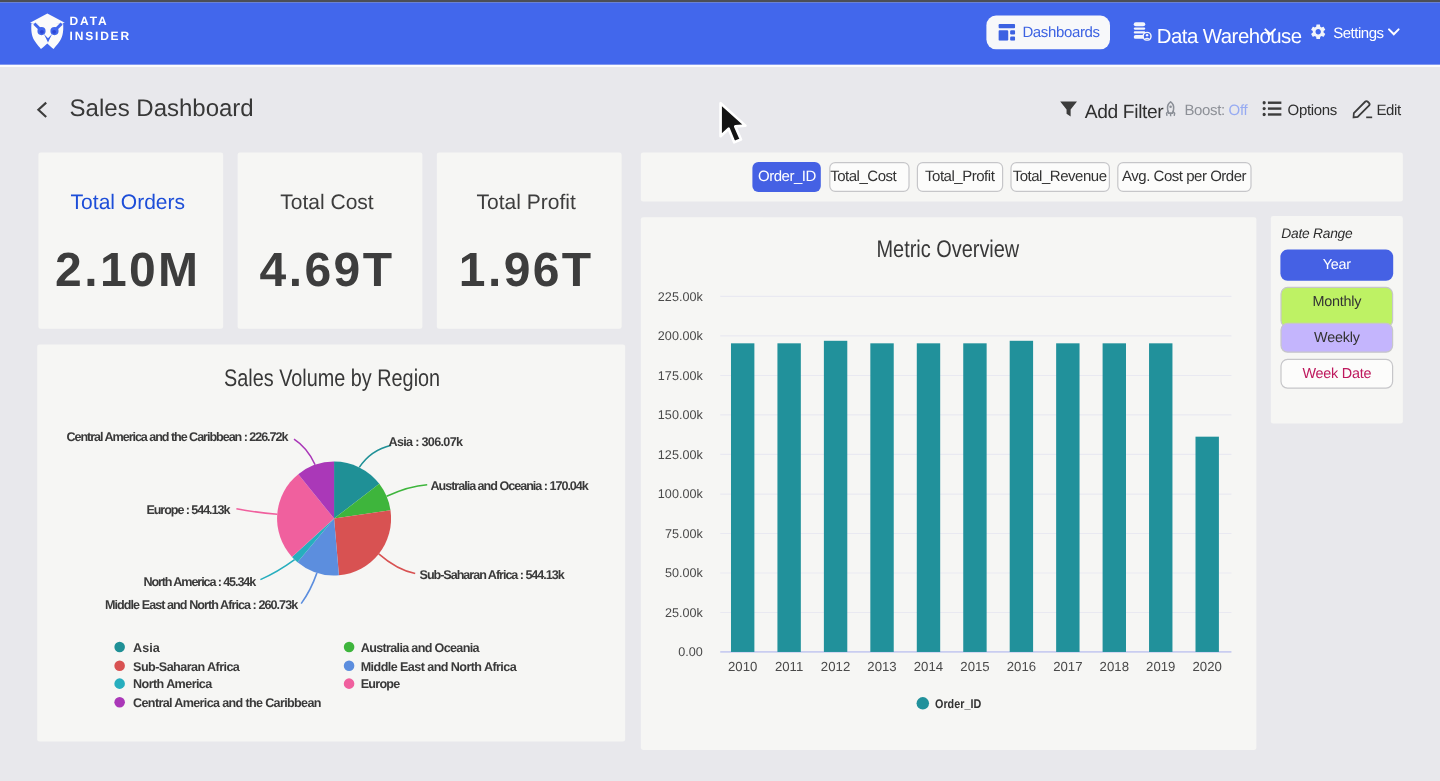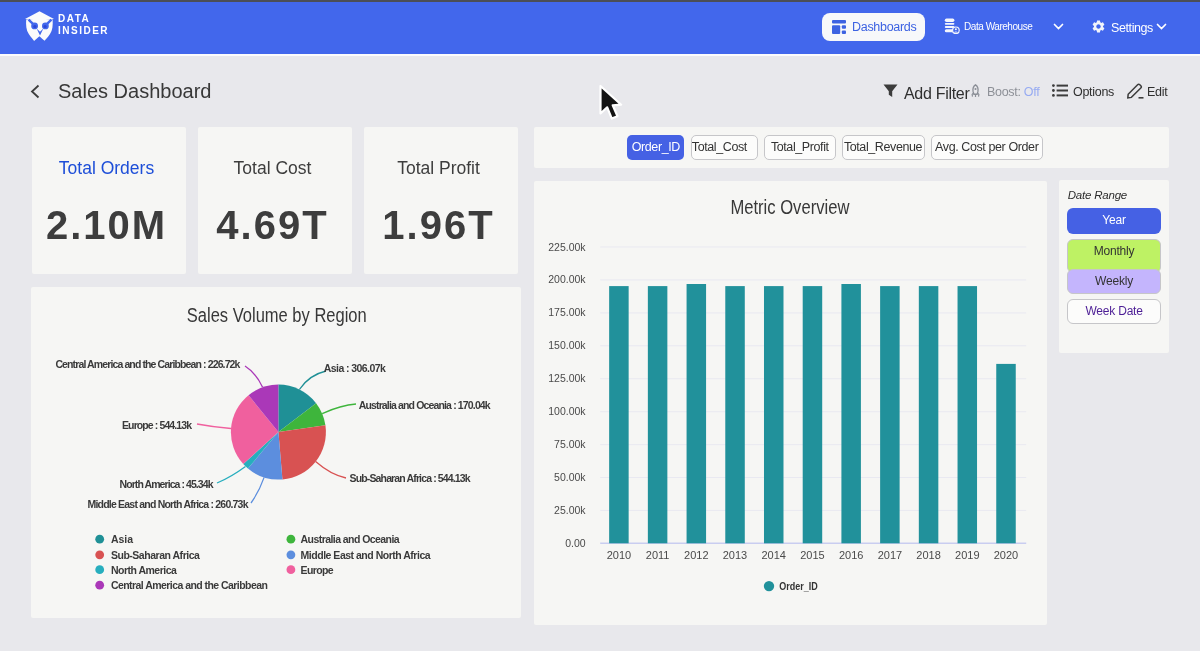--- a/index.html
+++ b/index.html
@@ -59,21 +59,21 @@
     <g fill="#f4f6fc">
       <rect x="0.8" y="0.5" width="9.6" height="3.4" rx="1.7"></rect>
       <rect x="0.8" y="4.9" width="9.6" height="1.9" rx="0.95"></rect>
       <rect x="0.8" y="8.1" width="9.6" height="1.9" rx="0.95"></rect>
       <rect x="0.8" y="11.2" width="9.6" height="3.1" rx="1.55"></rect>
     </g>
     <circle cx="11.9" cy="12.3" r="3.3" fill="#4267ec" stroke="#f4f6fc" stroke-width="1.2"></circle>
     <circle cx="11.9" cy="11.3" r="1" fill="#f4f6fc"></circle>
     <path d="M9.8 14.6 A2.6 2.6 0 0 1 14 14.6 Z" fill="#f4f6fc"></path>
   </svg>
-  <div class="abs navtext" style="left:964px;top:20.5px;font-size:10px;letter-spacing:-0.45px;">Data Warehouse</div>
+  <div class="abs navtext" style="left:964px;top:20.5px;font-size:17px;letter-spacing:-0.45px;">Data Warehouse</div>
   <svg class="abs" style="left:1053px;top:23px;" width="11" height="8" viewBox="0 0 11 8">
     <path d="M1.5 1.5 L5.5 5.5 L9.5 1.5" fill="none" stroke="#fff" stroke-width="1.7" stroke-linecap="round"></path>
   </svg>
 
   <svg class="abs" style="left:1091px;top:19px;" width="15" height="15" viewBox="0 0 24 24">
     <path fill="#f2f4fa" d="M19.14 12.94c.04-.3.06-.61.06-.94 0-.32-.02-.64-.07-.94l2.03-1.58c.18-.14.23-.41.12-.61l-1.92-3.32c-.12-.22-.37-.29-.59-.22l-2.39.96c-.5-.38-1.03-.7-1.62-.94l-.36-2.54c-.04-.24-.24-.41-.48-.41h-3.84c-.24 0-.43.17-.47.41l-.36 2.54c-.59.24-1.13.57-1.62.94l-2.39-.96c-.22-.08-.47 0-.59.22L2.74 8.87c-.12.21-.08.47.12.61l2.03 1.58c-.05.3-.09.63-.09.94s.02.64.07.94l-2.03 1.58c-.18.14-.23.41-.12.61l1.92 3.32c.12.22.37.29.59.22l2.39-.96c.5.38 1.03.7 1.62.94l.36 2.54c.05.24.24.41.48.41h3.84c.24 0 .44-.17.47-.41l.36-2.54c.59-.24 1.13-.56 1.62-.94l2.39.96c.22.08.47 0 .59-.22l1.92-3.32c.12-.22.07-.47-.12-.61l-2.01-1.58zM12 15.6c-1.98 0-3.6-1.62-3.6-3.6s1.62-3.6 3.6-3.6 3.6 1.62 3.6 3.6-1.62 3.6-3.6 3.6z"></path>
   </svg>
   <div class="abs navtext" style="left:1111px;top:20.5px;font-size:12.5px;letter-spacing:-0.4px;">Settings</div>
   <svg class="abs" style="left:1156px;top:23px;" width="11" height="8" viewBox="0 0 11 8">
     <path d="M1.5 1.5 L5.5 5.5 L9.5 1.5" fill="none" stroke="#fff" stroke-width="1.7" stroke-linecap="round"></path>
@@ -187,21 +187,21 @@
     </g>
     <circle cx="235" cy="405.1" r="5.2" fill="#21919b"></circle>
     <text x="245.2" y="409" font-size="10.5" font-weight="bold" fill="#333" textLength="38.5" lengthAdjust="spacingAndGlyphs">Order_ID</text>
   </svg>
 
   <div class="card" style="left:1058.8px;top:180px;width:110px;height:173.3px;"></div>
   <div class="abs" style="left:1067.7px;top:189px;font-size:11.5px;letter-spacing:-0.2px;color:#2d2d2d;font-style:italic;">Date Range</div>
   <div class="abs" style="left:1066.8px;top:208px;width:94.5px;height:25.8px;background:#4561e4;border-radius:6px;color:#fff;font-size:12px;letter-spacing:-0.2px;line-height:25.8px;text-align:center;">Year</div>
   <div class="abs" style="left:1066.8px;top:238.8px;width:94.5px;height:34px;background:#bef264;border:1px solid #c6c6c9;border-radius:6px;color:#333;font-size:12px;letter-spacing:-0.2px;line-height:23.8px;text-align:center;">Monthly</div>
   <div class="abs" style="left:1066.8px;top:268.7px;width:94.5px;height:25.8px;background:#c4b5fd;border:1px solid #c6c6c9;border-radius:6px;color:#333;font-size:12px;letter-spacing:-0.2px;line-height:23.8px;text-align:center;">Weekly</div>
-  <div class="abs" style="left:1066.8px;top:298.7px;width:94.5px;height:25.8px;background:#fcfcfb;border:1px solid #c6c6c9;border-radius:6px;color:#4c1d95;font-size:12px;letter-spacing:-0.2px;line-height:23.8px;text-align:center;">Week Date</div>
+  <div class="abs" style="left:1066.8px;top:298.7px;width:94.5px;height:25.8px;background:#fcfcfb;border:1px solid #c6c6c9;border-radius:6px;color:#be185d;font-size:12px;letter-spacing:-0.2px;line-height:23.8px;text-align:center;">Week Date</div>
 
   <div class="card" style="left:31px;top:287.3px;width:489.5px;height:330.7px;"></div>
   <svg id="piechart" class="abs" style="left:31px;top:287.3px;" width="490" height="331" viewBox="0 0 490 331">
     <text x="245.75" y="35" text-anchor="middle" font-size="20" fill="#383838" textLength="180" lengthAdjust="spacingAndGlyphs">Sales Volume by Region</text>
 
     <g fill="none" stroke-width="1.3">
       <path d="M268.4 102.5 Q278 88 295 84" stroke="#1f9096"></path>
       <path d="M291.2 126.6 Q310 118 325 117" stroke="#3eb53c"></path>
       <path d="M284.6 174.6 Q300 188 315 191" stroke="#d85252"></path>
       <path d="M233.1 190.4 Q228 205 220 216" stroke="#5c8ede"></path>

